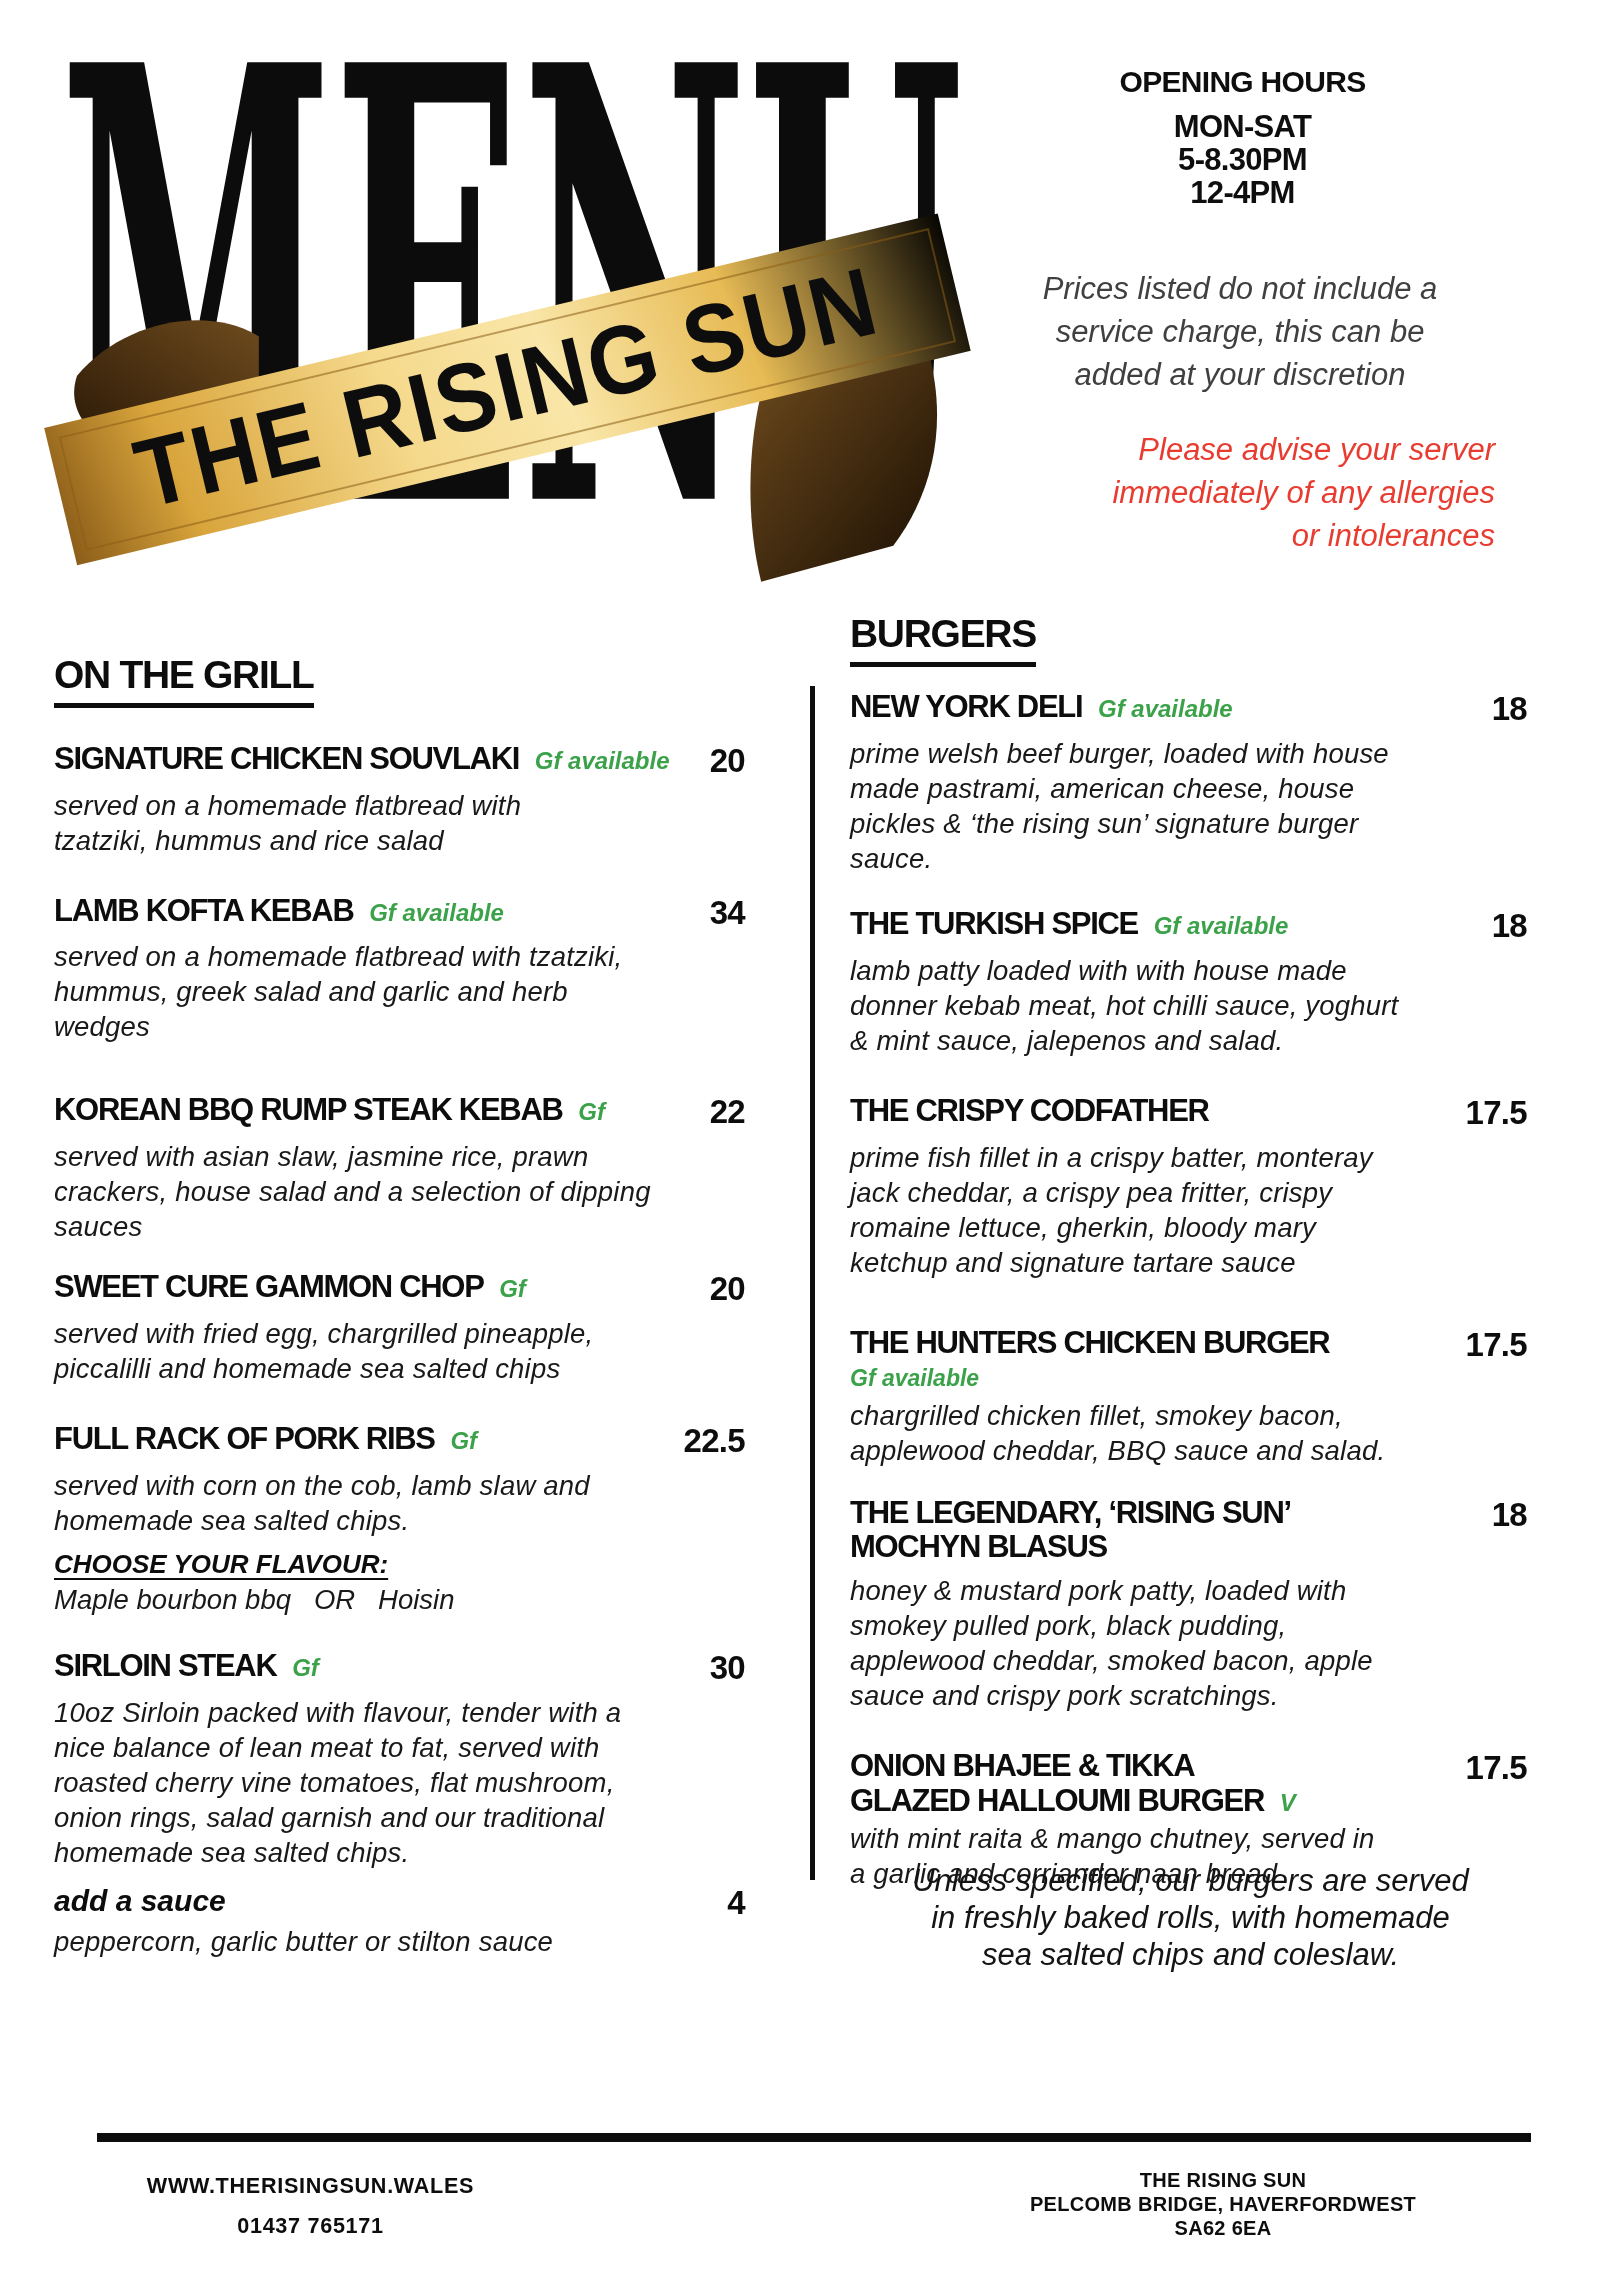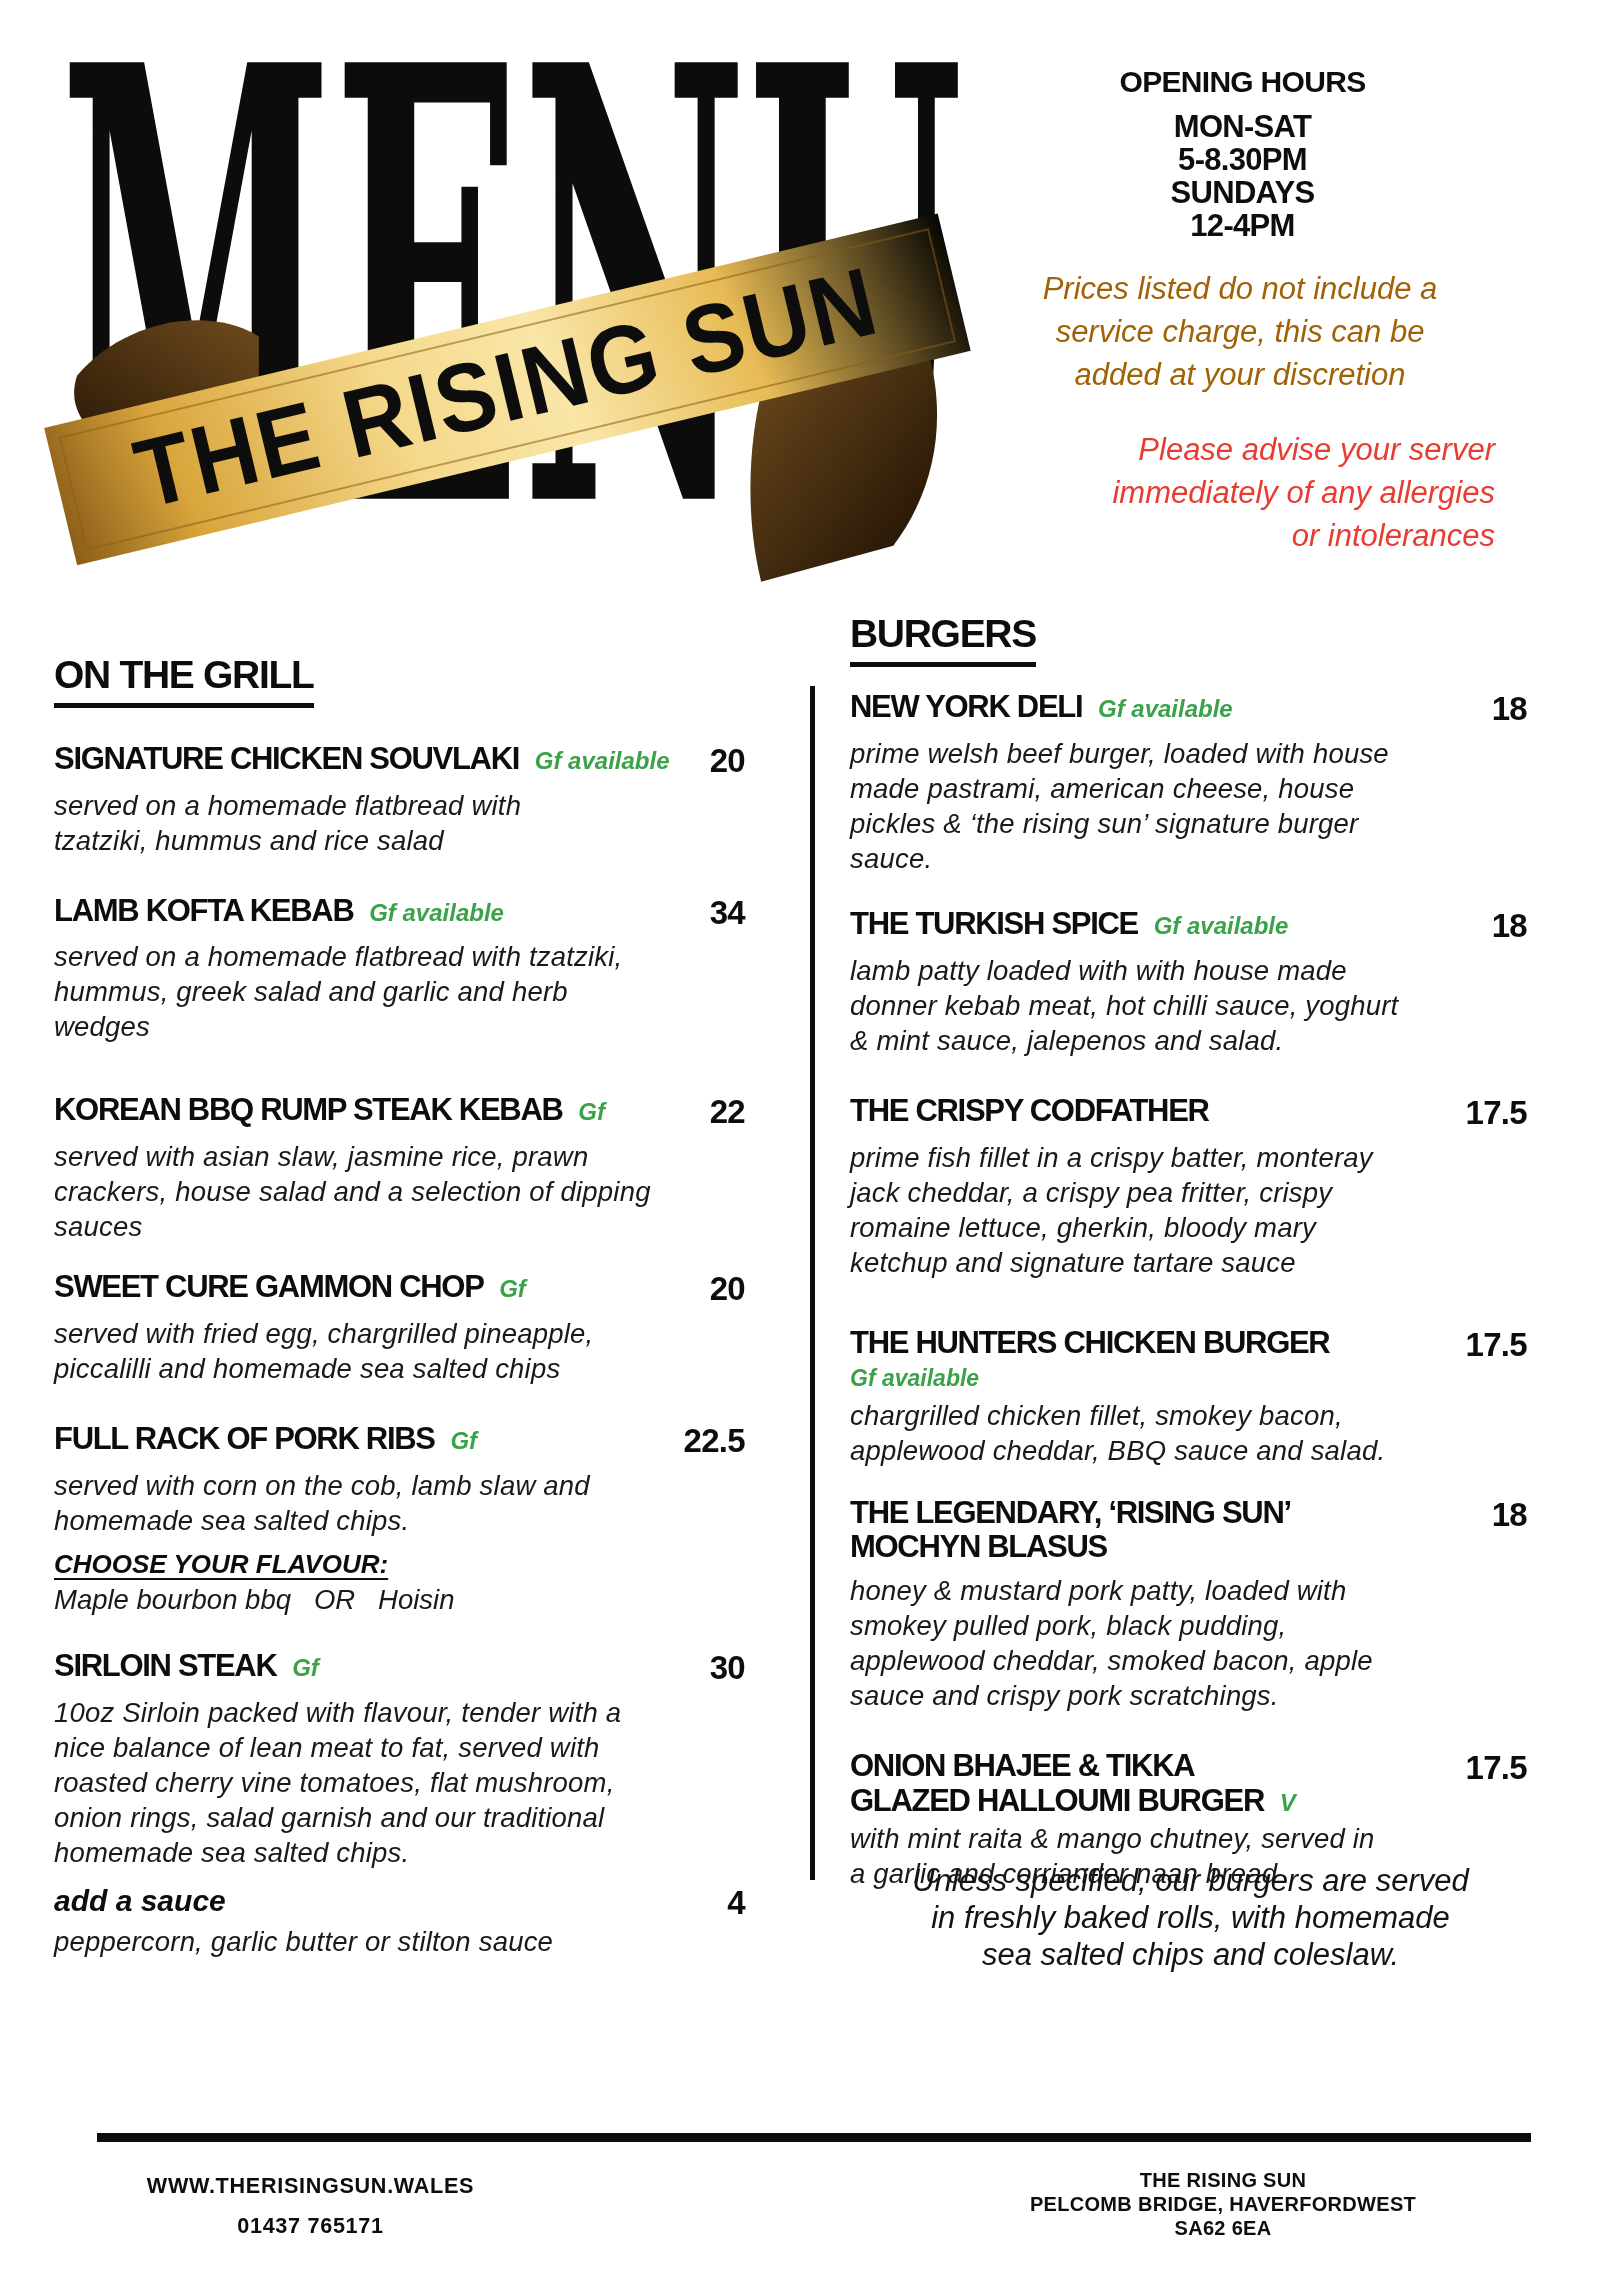--- a/index.html
+++ b/index.html
@@ -89,25 +89,24 @@
       <rect x="0" y="-108" width="1405" height="216" fill="url(#gold)"></rect>
       <rect x="20" y="-88" width="1365" height="176" fill="none" stroke="#8a5c18" stroke-width="3" opacity="0.55"></rect>
       <text x="702" y="48" text-anchor="middle" font-family="Liberation Sans, sans-serif" font-weight="bold" font-size="148" letter-spacing="4" fill="#0d0d0d" textLength="1160" lengthAdjust="spacingAndGlyphs">THE RISING SUN</text>
     </g>
   </svg>
 
   <div class="hours">
     <div class="hours-title">OPENING HOURS</div>
     <div class="hours-line">MON-SAT</div>
     <div class="hours-line">5-8.30PM</div>
-    <div class="hours-line">SUNDAYS</div>
     <div class="hours-line">12-4PM</div>
   </div>
 
-  <div class="notice notice-1" style="color:#a16207;">Prices listed do not include a
+  <div class="notice notice-1" style="color:#404040;">Prices listed do not include a
 service charge, this can be
 added at your discretion</div>
   <div class="notice notice-2" style="color:#e93c31;">Please advise your server
 immediately of any allergies
 or intolerances</div>
 
   <div class="col-left">
     <h2 class="sec-title">ON THE GRILL</h2>
     <div class="sec-gap-l"></div>
 

